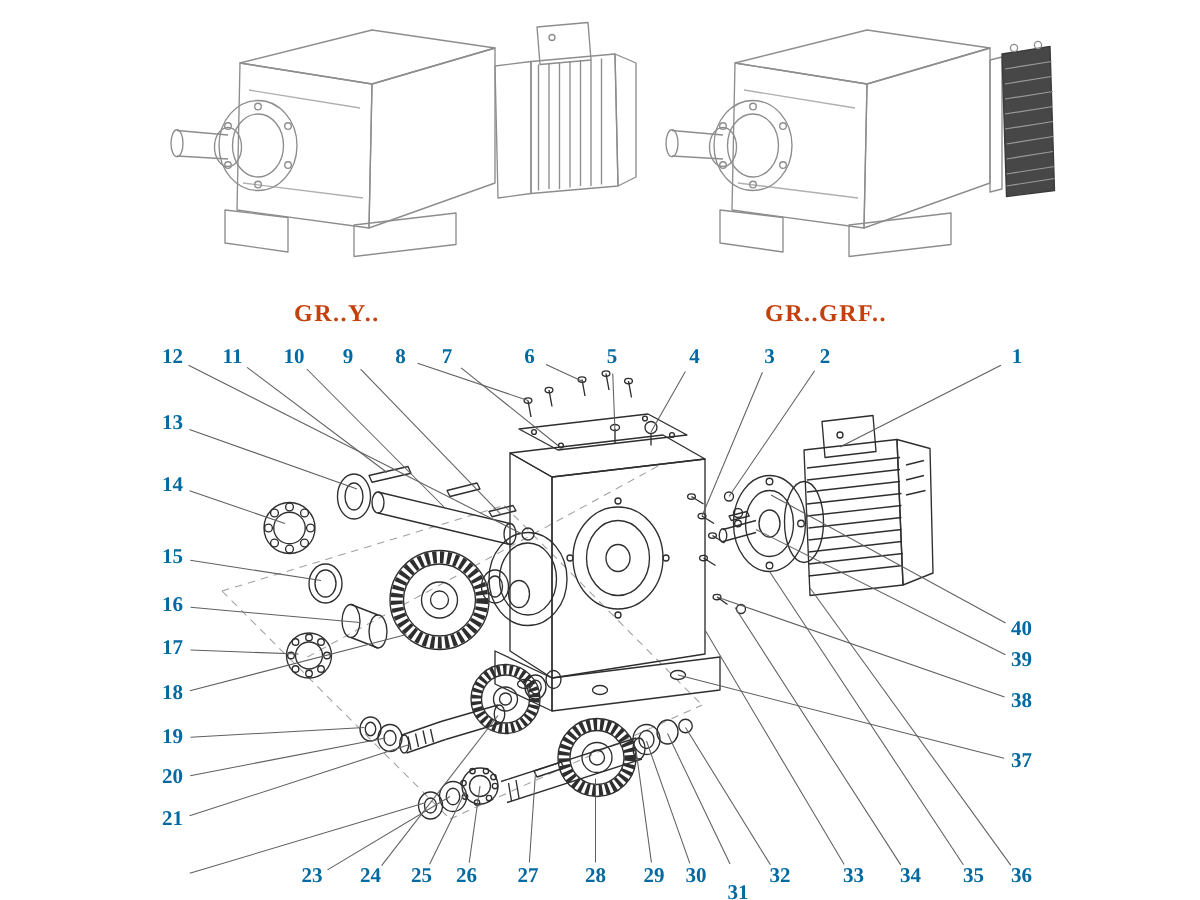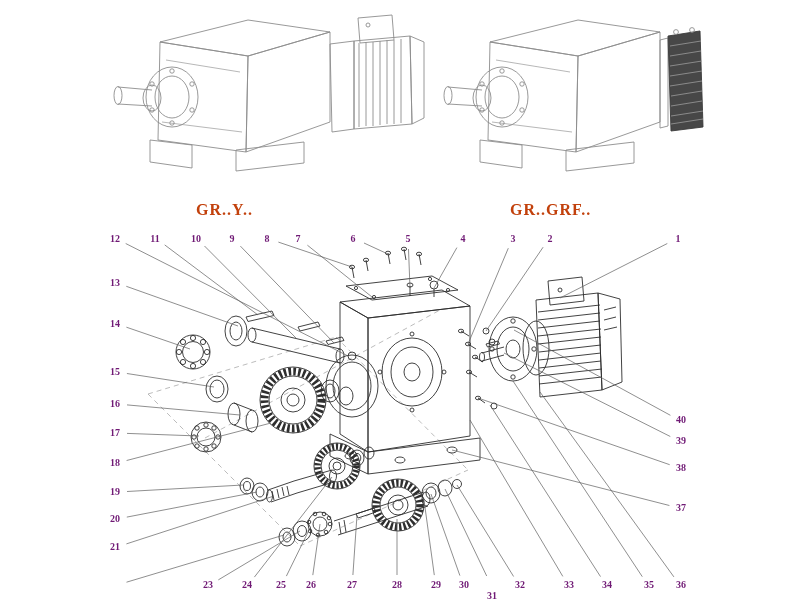--- a/index.html
+++ b/index.html
@@ -8,21 +8,21 @@
     font-family:"Liberation Serif","DejaVu Serif",serif;
   }
   .layer{position:absolute;left:0;top:0;}
   .variant-label{
     position:absolute;font-weight:700;font-size:16px;letter-spacing:1px;color:#c2410c;
   }
   #label-left{left:196px;top:201px;}
   #label-right{left:510px;top:201px;}
   .callout{
     position:absolute;transform:translate(-50%,-50%);
-    font-weight:700;font-size:10px;line-height:1;color:#701a75;
+    font-weight:700;font-size:14px;line-height:1;color:#0369a1;
     user-select:none;
     font-family:Liberation Serif, serif;
   }
   #leader-layer line{stroke:#5f5f5f;stroke-width:0.7;}
 </style>
 </head>
 <body>
 
 <div class="stage">
 

